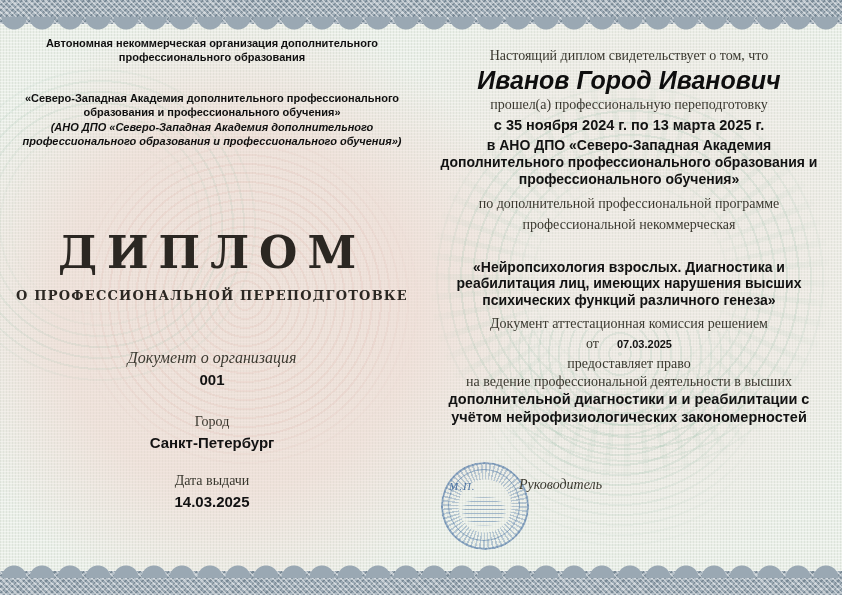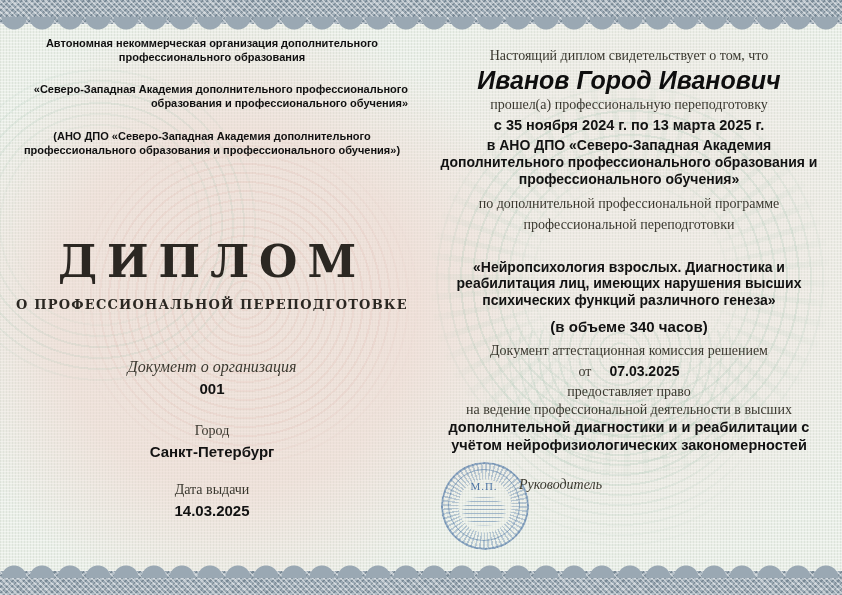--- a/index.html
+++ b/index.html
@@ -67,22 +67,22 @@
     content:"";position:absolute;left:0;right:0;top:-7px;height:14px;
     background-image:radial-gradient(circle at 14px 14px, #9aa8b3 12px, rgba(0,0,0,0) 13px);
     background-size:28px 14px;background-repeat:repeat-x;
   }
   
   .col{position:absolute;z-index:5;text-align:center;}
   .col.left{left:16px;top:36px;width:392px;}
   .col.right{left:430px;top:48px;width:398px;}
 
   .org-type{font-family:"Liberation Sans", sans-serif;font-weight:bold;font-size:11px;line-height:1.3;color:#101010;}
-  .org-name{font-family:"Liberation Sans", sans-serif;font-weight:bold;font-size:11px;line-height:1.3;color:#101010;margin-top:17px;text-align:right;}
-  .org-short{font-family:"Liberation Sans", sans-serif;font-weight:bold;font-size:11px;line-height:1.3;color:#101010;margin-top:19px;}
+  .org-name{font-family:"Liberation Sans", sans-serif;font-weight:bold;font-size:11px;line-height:1.3;color:#101010;margin-top:26px;}
+  .org-short{font-family:"Liberation Sans", sans-serif;font-weight:bold;font-size:11px;line-height:1.3;color:#101010;margin-top:1px;font-style:italic;}
 
   .diploma-title{font-family:"DejaVu Serif", serif;font-weight:bold;font-size:44px;letter-spacing:10px;color:#2b2722;margin-top:78px;}
   .diploma-sub{font-family:"DejaVu Serif", serif;font-weight:bold;font-size:13px;letter-spacing:1.2px;color:#2b2722;margin-top:10px;}
   .doc-kind{font-style:italic;font-size:16px;color:#3a382f;margin-top:46px;}
 
   .field-label{font-size:14px;color:#3a382f;margin-top:0;}
   .field-value{font-family:"Liberation Sans", sans-serif;font-weight:bold;font-size:15px;color:#121212;margin-top:4px;}
   .mt-reg{margin-top:56px;}
   .mt-city{margin-top:26px;}
   .mt-date{margin-top:22px;}
@@ -90,36 +90,36 @@
   .r-intro{font-size:14px;color:#3a382f;}
   .holder-name{font-family:"Liberation Sans", sans-serif;font-weight:bold;font-style:italic;font-size:25px;color:#0e0e0e;margin-top:2px;}
   .r-line{font-size:14px;color:#3a382f;margin-top:2px;}
   .r-period{font-family:"Liberation Sans", sans-serif;font-weight:bold;font-size:14.5px;color:#121212;margin-top:4px;}
   .r-org{font-family:"Liberation Sans", sans-serif;font-weight:bold;font-size:14px;line-height:1.22;color:#121212;margin-top:4px;}
   .r-program-intro{font-size:14px;line-height:1.45;color:#3a382f;margin-top:6px;}
   .r-program{font-family:"Liberation Sans", sans-serif;font-weight:bold;font-size:14px;line-height:1.18;color:#121212;margin-top:24px;}
   .r-volume{font-family:"Liberation Sans", sans-serif;font-weight:bold;font-size:15px;color:#121212;margin-top:10px;}
   .r-commission{font-size:14px;color:#3a382f;margin-top:8px;}
   .r-dateline{font-size:14px;color:#3a382f;margin-top:4px;}
-  .r-dateline .date{font-family:"Liberation Sans", sans-serif;font-weight:bold;font-size:14px;color:#121212;margin-left:18px;}
+  .r-dateline .date{font-family:"Liberation Sans", sans-serif;font-weight:bold;font-size:11px;color:#121212;margin-left:18px;}
   .r-grants{font-size:14px;color:#3a382f;margin-top:4px;}
   .r-sphere{font-size:14px;color:#3a382f;margin-top:2px;}
   .r-field{font-family:"Liberation Sans", sans-serif;font-weight:bold;font-size:14.5px;line-height:1.2;color:#121212;margin-top:1px;}
 
   
   .stamp{
     position:absolute;left:441px;top:462px;width:84px;height:84px;border-radius:50%;
     border:2px solid rgba(66,110,160,.55);z-index:6;
     background:repeating-conic-gradient(rgba(66,110,160,.30) 0 2.5deg, rgba(0,0,0,0) 2.5deg 6deg);
     -webkit-mask-image:radial-gradient(circle, transparent 0 26px, #000 27px);
             mask-image:radial-gradient(circle, transparent 0 26px, #000 27px);
   }
   .stamp-inner{
     position:absolute;left:448px;top:469px;width:70px;height:70px;border-radius:50%;
-    border:1px solid rgba(66,110,160,.5);z-index:7;text-align:center;
+    border:1px solid rgba(66,110,160,.5);z-index:7;text-align:left;font-style:italic;
   }
   .stamp-mp{
     font-family:"Liberation Serif", serif;font-size:11px;letter-spacing:1px;
     color:rgba(50,95,150,.85);margin-top:10px;
   }
   .stamp-microtext{
     margin:4px auto 0;width:44px;height:30px;
     background:repeating-linear-gradient(0deg, rgba(66,110,160,.45) 0 1px, rgba(0,0,0,0) 1px 4px);
     -webkit-mask-image:radial-gradient(ellipse, #000 60%, transparent 75%);
             mask-image:radial-gradient(ellipse, #000 60%, transparent 75%);
@@ -159,23 +159,22 @@
     <div class="field-label mt-date">Дата выдачи</div>
     <div class="field-value">14.03.2025</div>
   </div>
 
   <div class="col right">
     <div class="r-intro">Настоящий диплом свидетельствует о том, что</div>
     <div class="holder-name">Иванов Город Иванович</div>
     <div class="r-line">прошел(а) профессиональную переподготовку</div>
     <div class="r-period">с 35 ноября 2024 г. по 13 марта 2025 г.</div>
     <div class="r-org">в АНО ДПО «Северо-Западная Академия дополнительного профессионального образования и профессионального обучения»</div>
-    <div class="r-program-intro">по дополнительной профессиональной программе профессиональной переподготовки</div>
+    <div class="r-program-intro">по дополнительной профессиональной программе профессиональной некоммерческая</div>
     <div class="r-program">«Нейропсихология взрослых. Диагностика и реабилитация лиц, имеющих нарушения высших психических функций различного генеза»</div>
-    <div class="r-volume">(в объеме 340 часов)</div>
     <div class="r-commission">Документ аттестационная комиссия решением</div>
     <div class="r-dateline">
       <span>от</span><span class="date">07.03.2025</span>
     </div>
     <div class="r-grants">предоставляет право</div>
     <div class="r-sphere">на ведение профессиональной деятельности в высших</div>
     <div class="r-field">дополнительной диагностики и и реабилитации с учётом нейрофизиологических закономерностей</div>
   </div>
 
   <div class="stamp"></div>

